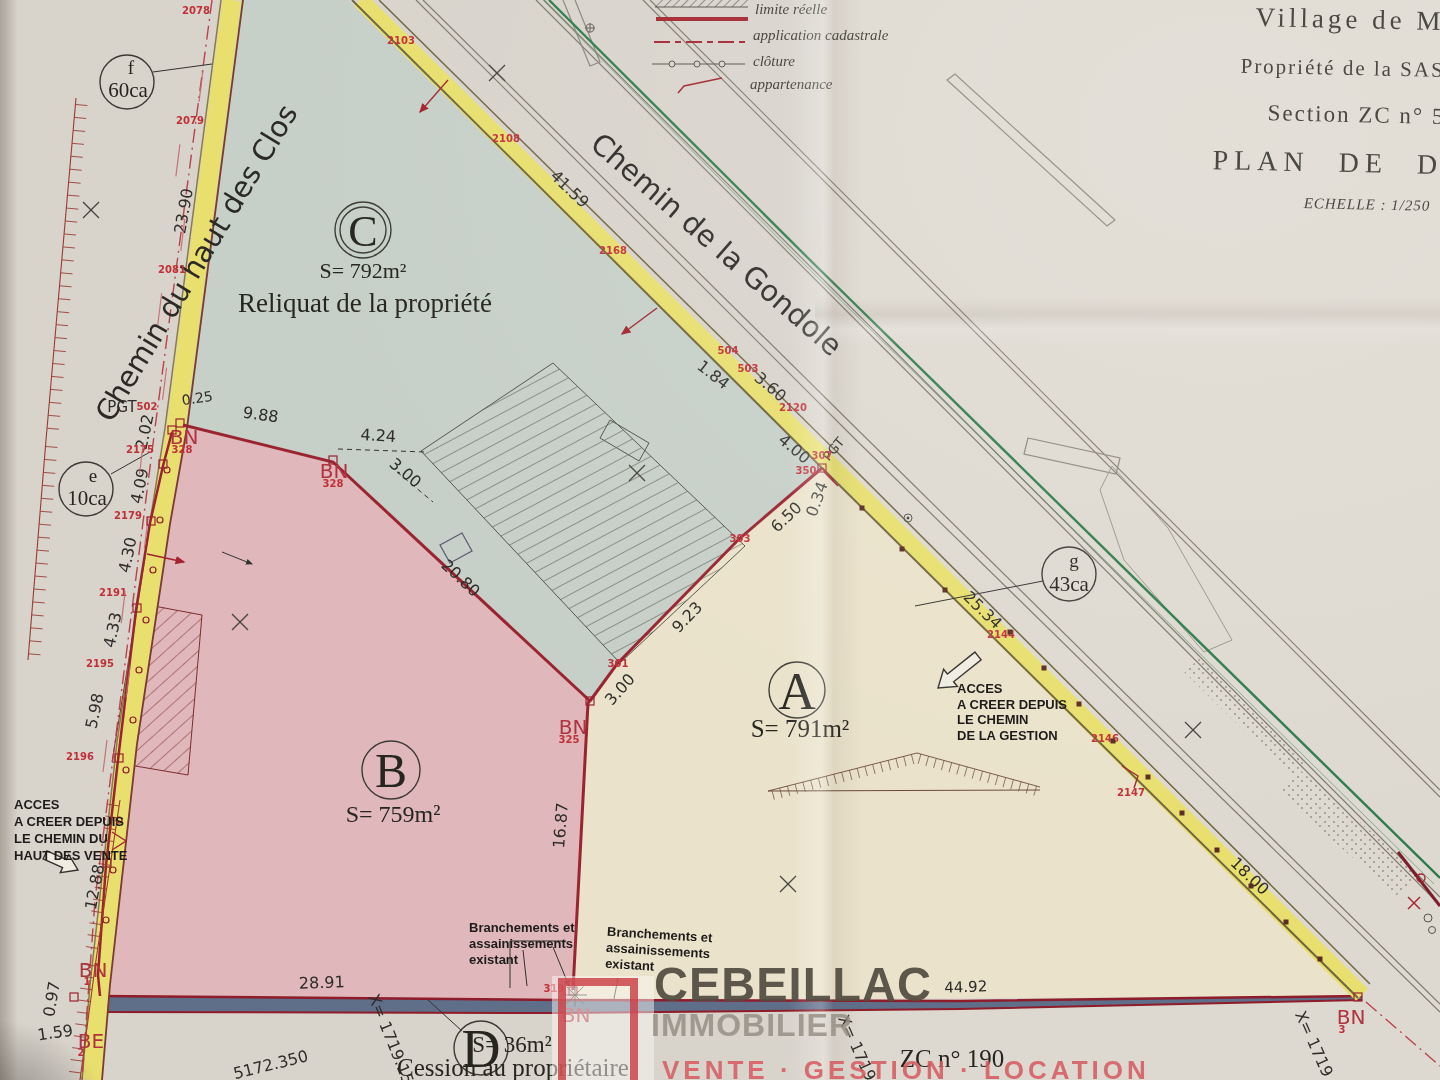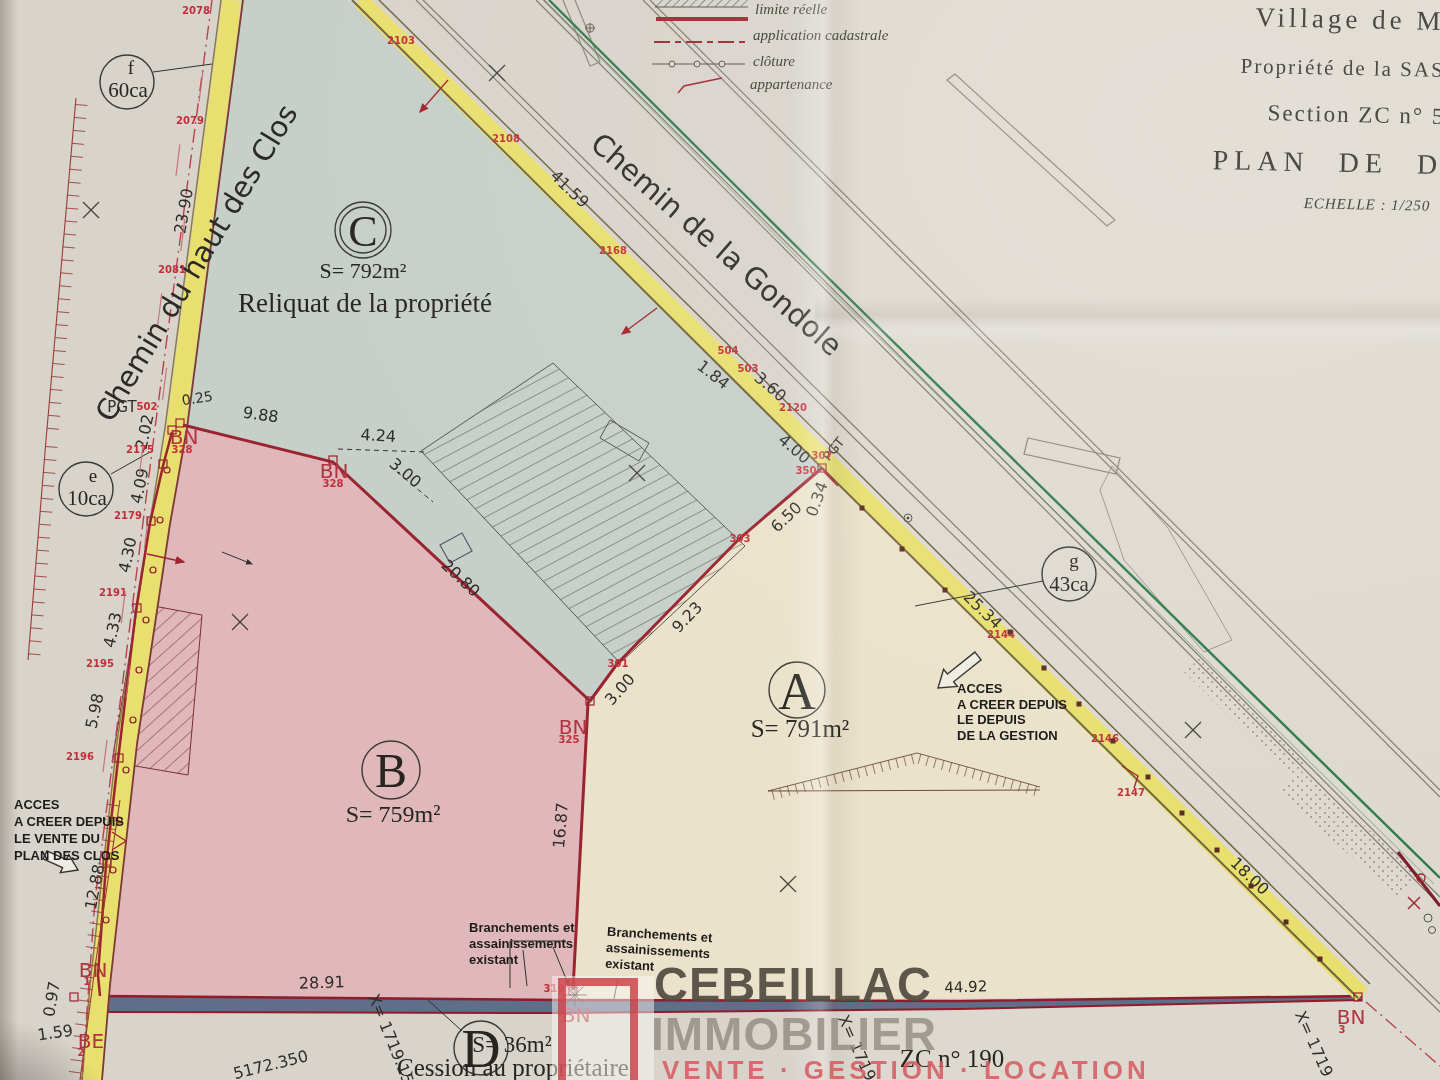--- a/index.html
+++ b/index.html
@@ -26,21 +26,21 @@
   .tb5{left:158px;top:196px;font-size:15px;font-style:italic;letter-spacing:1px;}
   .note{font-family:"Liberation Sans",sans-serif;font-weight:700;font-size:13px;
         line-height:16px;color:#1d1c1a;white-space:nowrap;}
   #access-clos{left:14px;top:796px;line-height:17px;}
   #access-gondole{left:957px;top:681px;line-height:15.5px;}
   #branch1{left:469px;top:920px;}
   #branch2{left:606px;top:927px;transform:rotate(3.5deg);}
   
   .wm{font-family:"Liberation Sans",sans-serif;font-weight:700;white-space:nowrap;pointer-events:none;}
   #wm-name{left:654px;top:956px;font-size:47px;letter-spacing:1px;color:rgba(82,75,66,.93);transform:scaleY(1.04);}
-  #wm-type{left:651px;top:1007px;font-size:46px;letter-spacing:1px;color:rgba(146,139,128,.8);}
+  #wm-type{left:651px;top:1007px;font-size:32px;letter-spacing:1px;color:rgba(146,139,128,.8);}
   #wm-tag{left:662px;top:1055px;font-size:26px;letter-spacing:4px;color:rgba(214,92,98,.88);}
   #wm-logo{left:552px;top:976px;width:102px;height:104px;background:rgba(250,248,244,.5);}
   #wm-logo .sq{position:absolute;left:6px;top:2px;width:80px;height:140px;border:8px solid rgba(203,62,70,.82);}
   
   .ovl{position:absolute;pointer-events:none;}
   #fold-v{left:788px;top:0;width:74px;height:1080px;
     background:linear-gradient(90deg,rgba(0,0,0,0),rgba(255,255,255,.24) 45%,rgba(90,80,70,.08) 62%,rgba(0,0,0,0));}
   #crease-h{left:815px;top:298px;width:625px;height:48px;
     background:linear-gradient(180deg,rgba(0,0,0,0),rgba(110,100,90,.10) 35%,rgba(255,255,255,.16) 65%,rgba(0,0,0,0));}
   #edge-left{left:0;top:0;width:18px;height:1080px;background:linear-gradient(90deg,rgba(95,88,78,.38),rgba(0,0,0,0));}
@@ -483,27 +483,27 @@
   <div class="tb1">Village de MEZ</div>
   <div class="tb2">Propriété de la SAS</div>
   <div class="tb3">Section ZC n° 5</div>
   <div class="tb4">PLAN DE DIVI</div>
   <div class="tb5">ECHELLE : 1/250</div>
 </div>
 
 <div class="abs note" id="access-clos">
   <div>ACCES</div>
   <div>A CREER DEPUIS</div>
-  <div>LE VENTE DU</div>
-  <div>PLAN DES CLOS</div>
+  <div>LE CHEMIN DU</div>
+  <div>HAUT DES VENTE</div>
 </div>
 <div class="abs note" id="access-gondole">
   <div>ACCES</div>
   <div>A CREER DEPUIS</div>
-  <div>LE DEPUIS</div>
+  <div>LE CHEMIN</div>
   <div>DE LA GESTION</div>
 </div>
 <div class="abs note" id="branch1">
   <div>Branchements et</div>
   <div>assainissements</div>
   <div>existant</div>
 </div>
 <div class="abs note" id="branch2">
   <div>Branchements et</div>
   <div>assainissements</div>

